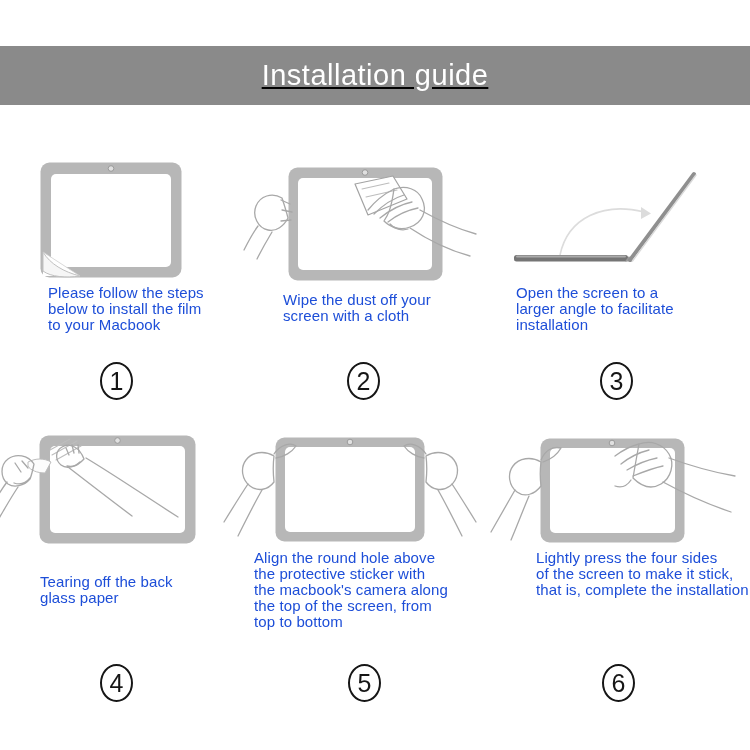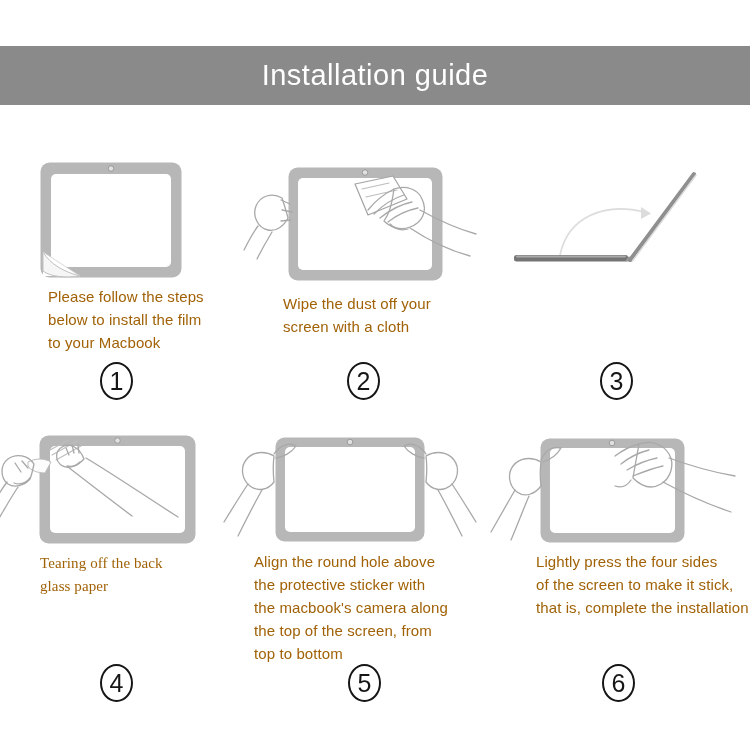--- a/index.html
+++ b/index.html
@@ -2,28 +2,28 @@
 <html><head>
 <meta charset="utf-8">
 <style>
   html,body{margin:0;padding:0;background:#ffffff;}
   .canvas{
     position:relative;width:750px;height:750px;background:#ffffff;overflow:hidden;
     font-family:"Liberation Sans",sans-serif;
   }
   .header{
     position:absolute;left:0;top:46px;width:750px;height:59px;background:#8a8a8a;
-    display:flex;align-items:center;justify-content:center;
+    display:flex;align-items:center;justify-content:center;text-decoration:underline;
   }
   .header .title{
     color:#ffffff;font-size:29px;font-weight:400;letter-spacing:0.5px;
   }
   .illus{position:absolute;}
   .step-text{
-    position:absolute;font-size:15px;line-height:23px;color:#a16207;
+    position:absolute;font-size:15px;line-height:16px;color:#1d4ed8;
     white-space:pre-line;letter-spacing:0.1px;
   }
   .step-num{
     position:absolute;width:29px;height:34px;border:2px solid #161616;border-radius:50%;
     display:flex;align-items:center;justify-content:center;
     font-size:25px;font-weight:400;color:#161616;background:#ffffff;
   }
   svg{display:block;overflow:visible;}
   .ln{stroke:#a8a8a8;stroke-width:1.3;fill:none;stroke-linecap:round;stroke-linejoin:round;}
   .ln-f{stroke:#a8a8a8;stroke-width:1.3;fill:#ffffff;stroke-linecap:round;stroke-linejoin:round;}
@@ -137,21 +137,24 @@
     <path class="ln" d="M136,52 C132,58 126,60 120,58"></path>
     <path class="ln" d="M174,30 C196,38 216,44 240,48"></path>
     <path class="ln" d="M168,54 C190,66 212,76 236,84"></path>
   </svg>
 
   <div class="step-text" style="left:48px;top:285px;width:210px;">Please follow the steps
 below to install the film
 to your Macbook</div>
   <div class="step-text" style="left:283px;top:292px;width:210px;">Wipe the dust off your
 screen with a cloth</div>
-  <div class="step-text" style="left:40px;top:552px;width:210px;font-family:Liberation Serif, serif;">Tearing off the back
+  <div class="step-text" style="left:516px;top:285px;width:220px;">Open the screen to a
+larger angle to facilitate
+installation</div>
+  <div class="step-text" style="left:40px;top:574px;width:210px;">Tearing off the back
 glass paper</div>
   <div class="step-text" style="left:254px;top:550px;width:225px;">Align the round hole above
 the protective sticker with
 the macbook's camera along
 the top of the screen, from
 top to bottom</div>
   <div class="step-text" style="left:536px;top:550px;width:235px;">Lightly press the four sides
 of the screen to make it stick,
 that is, complete the installation</div>
 

